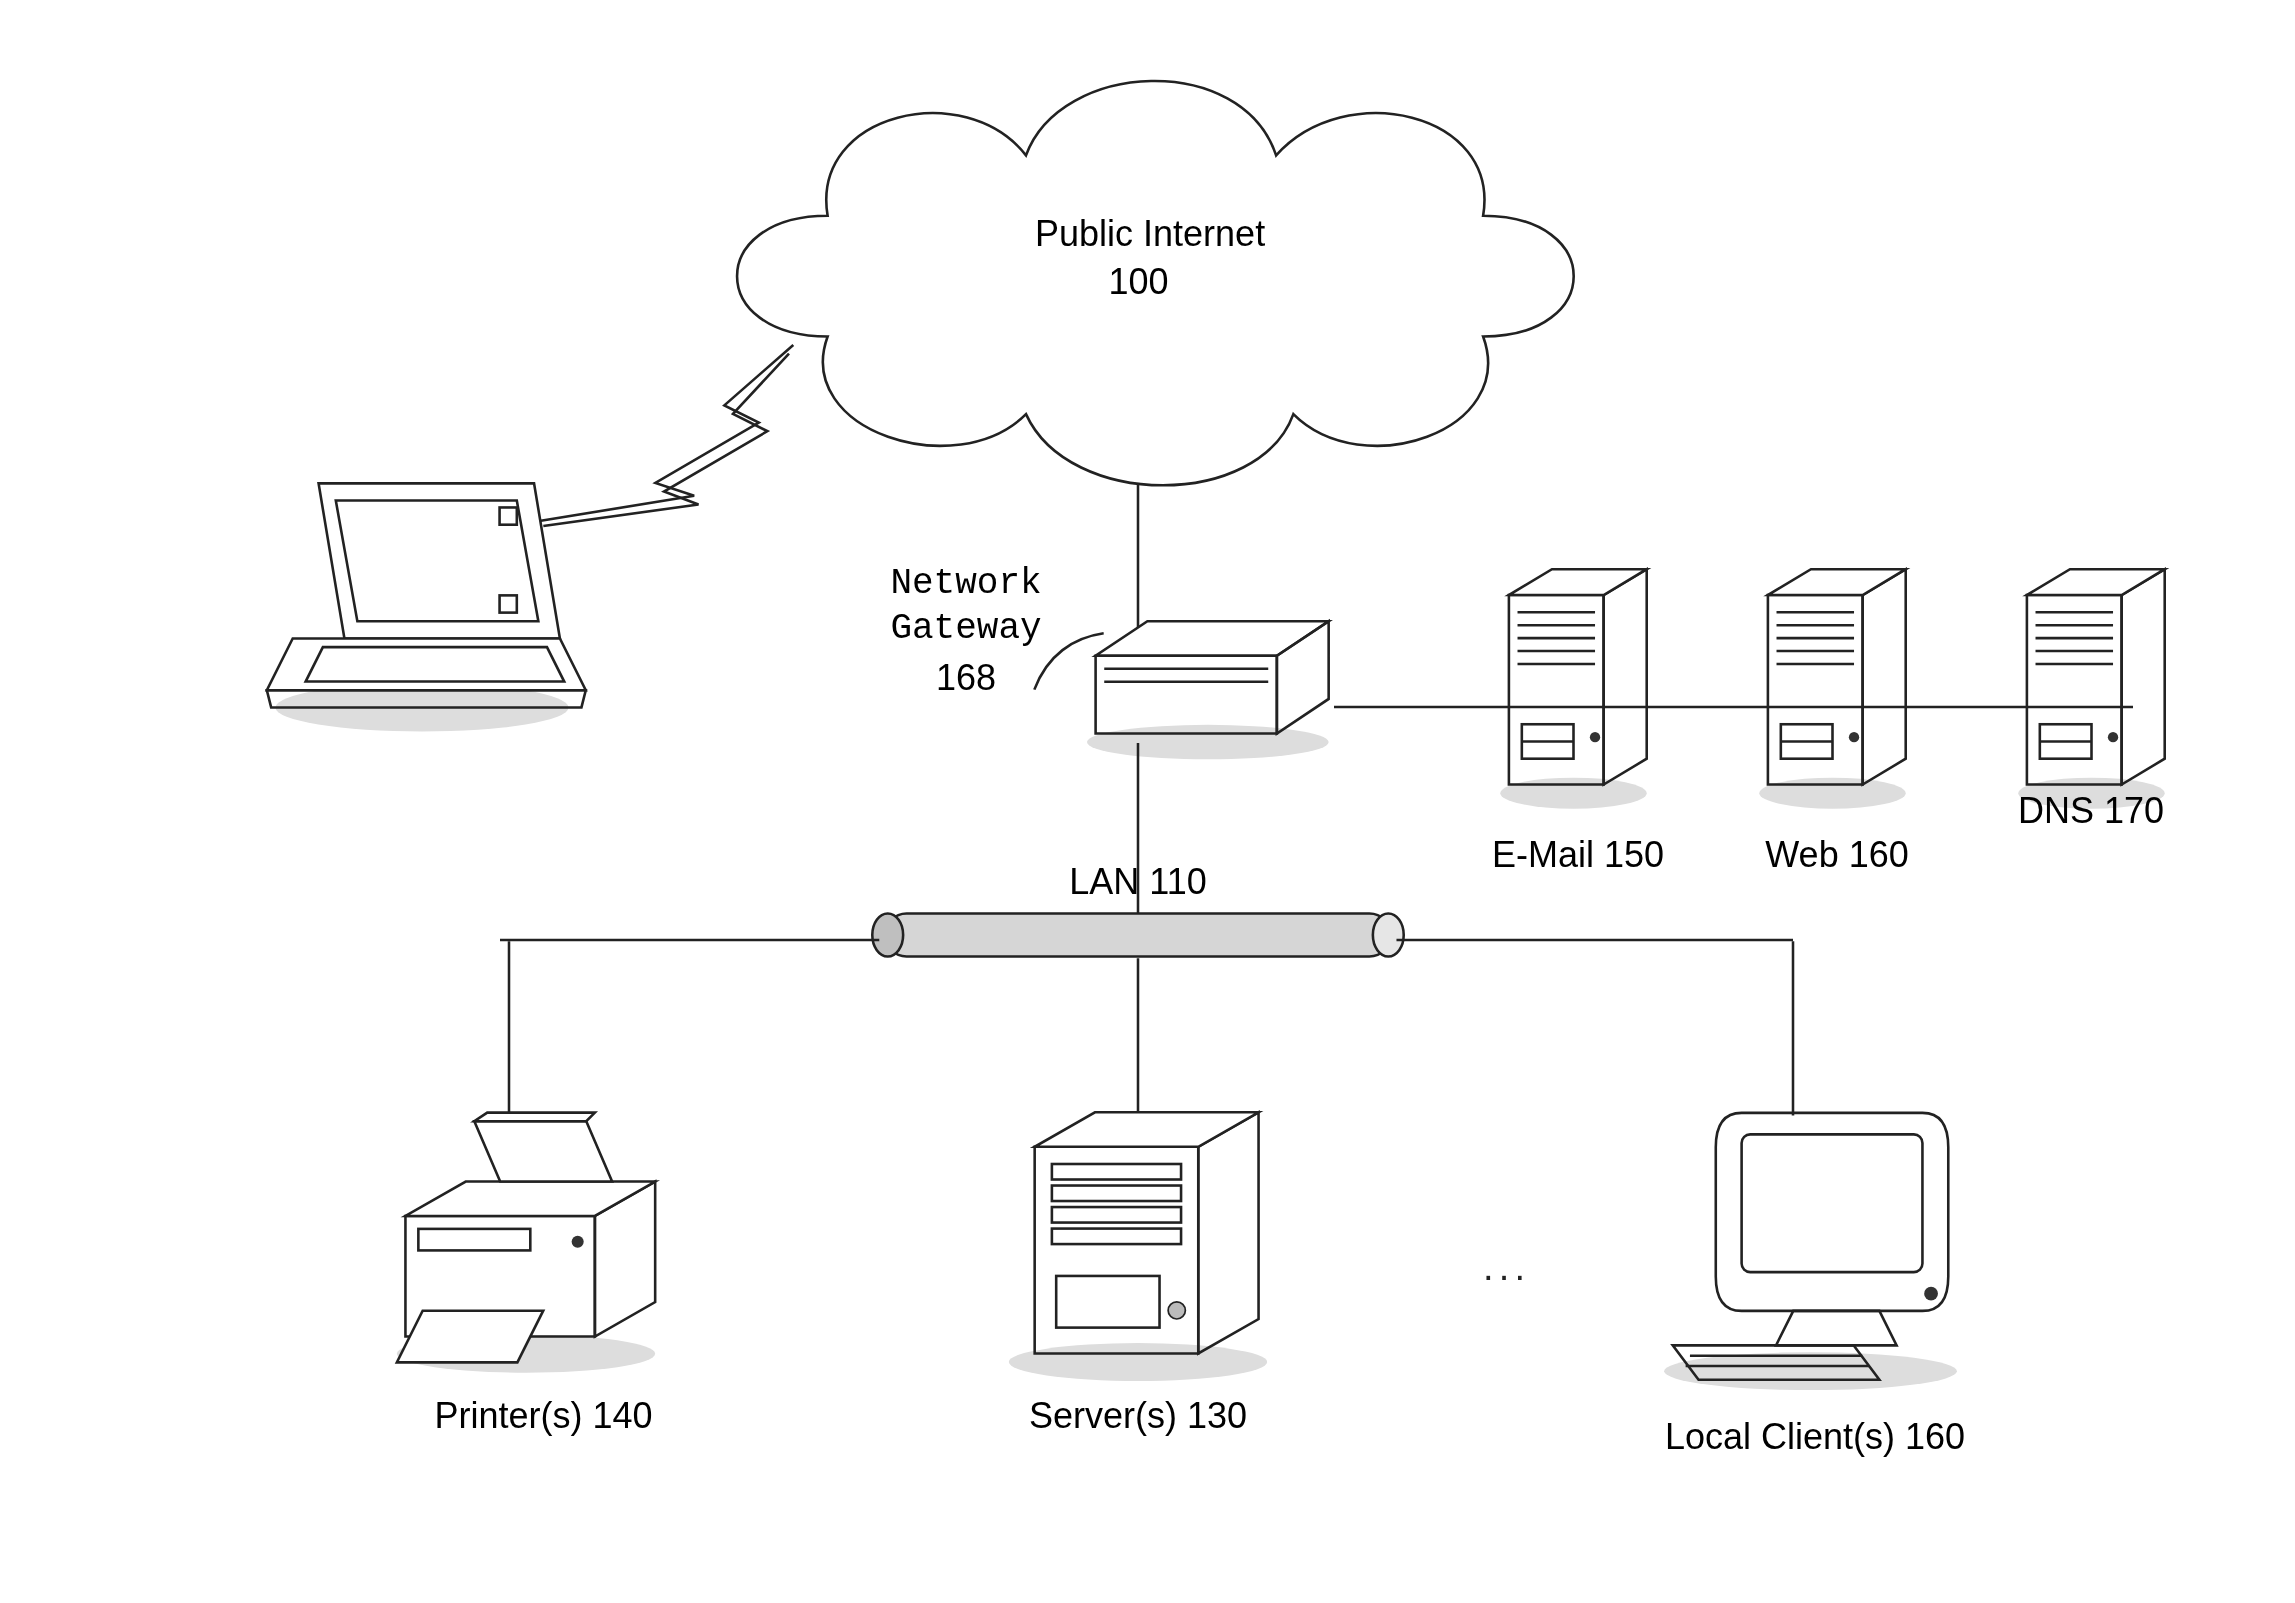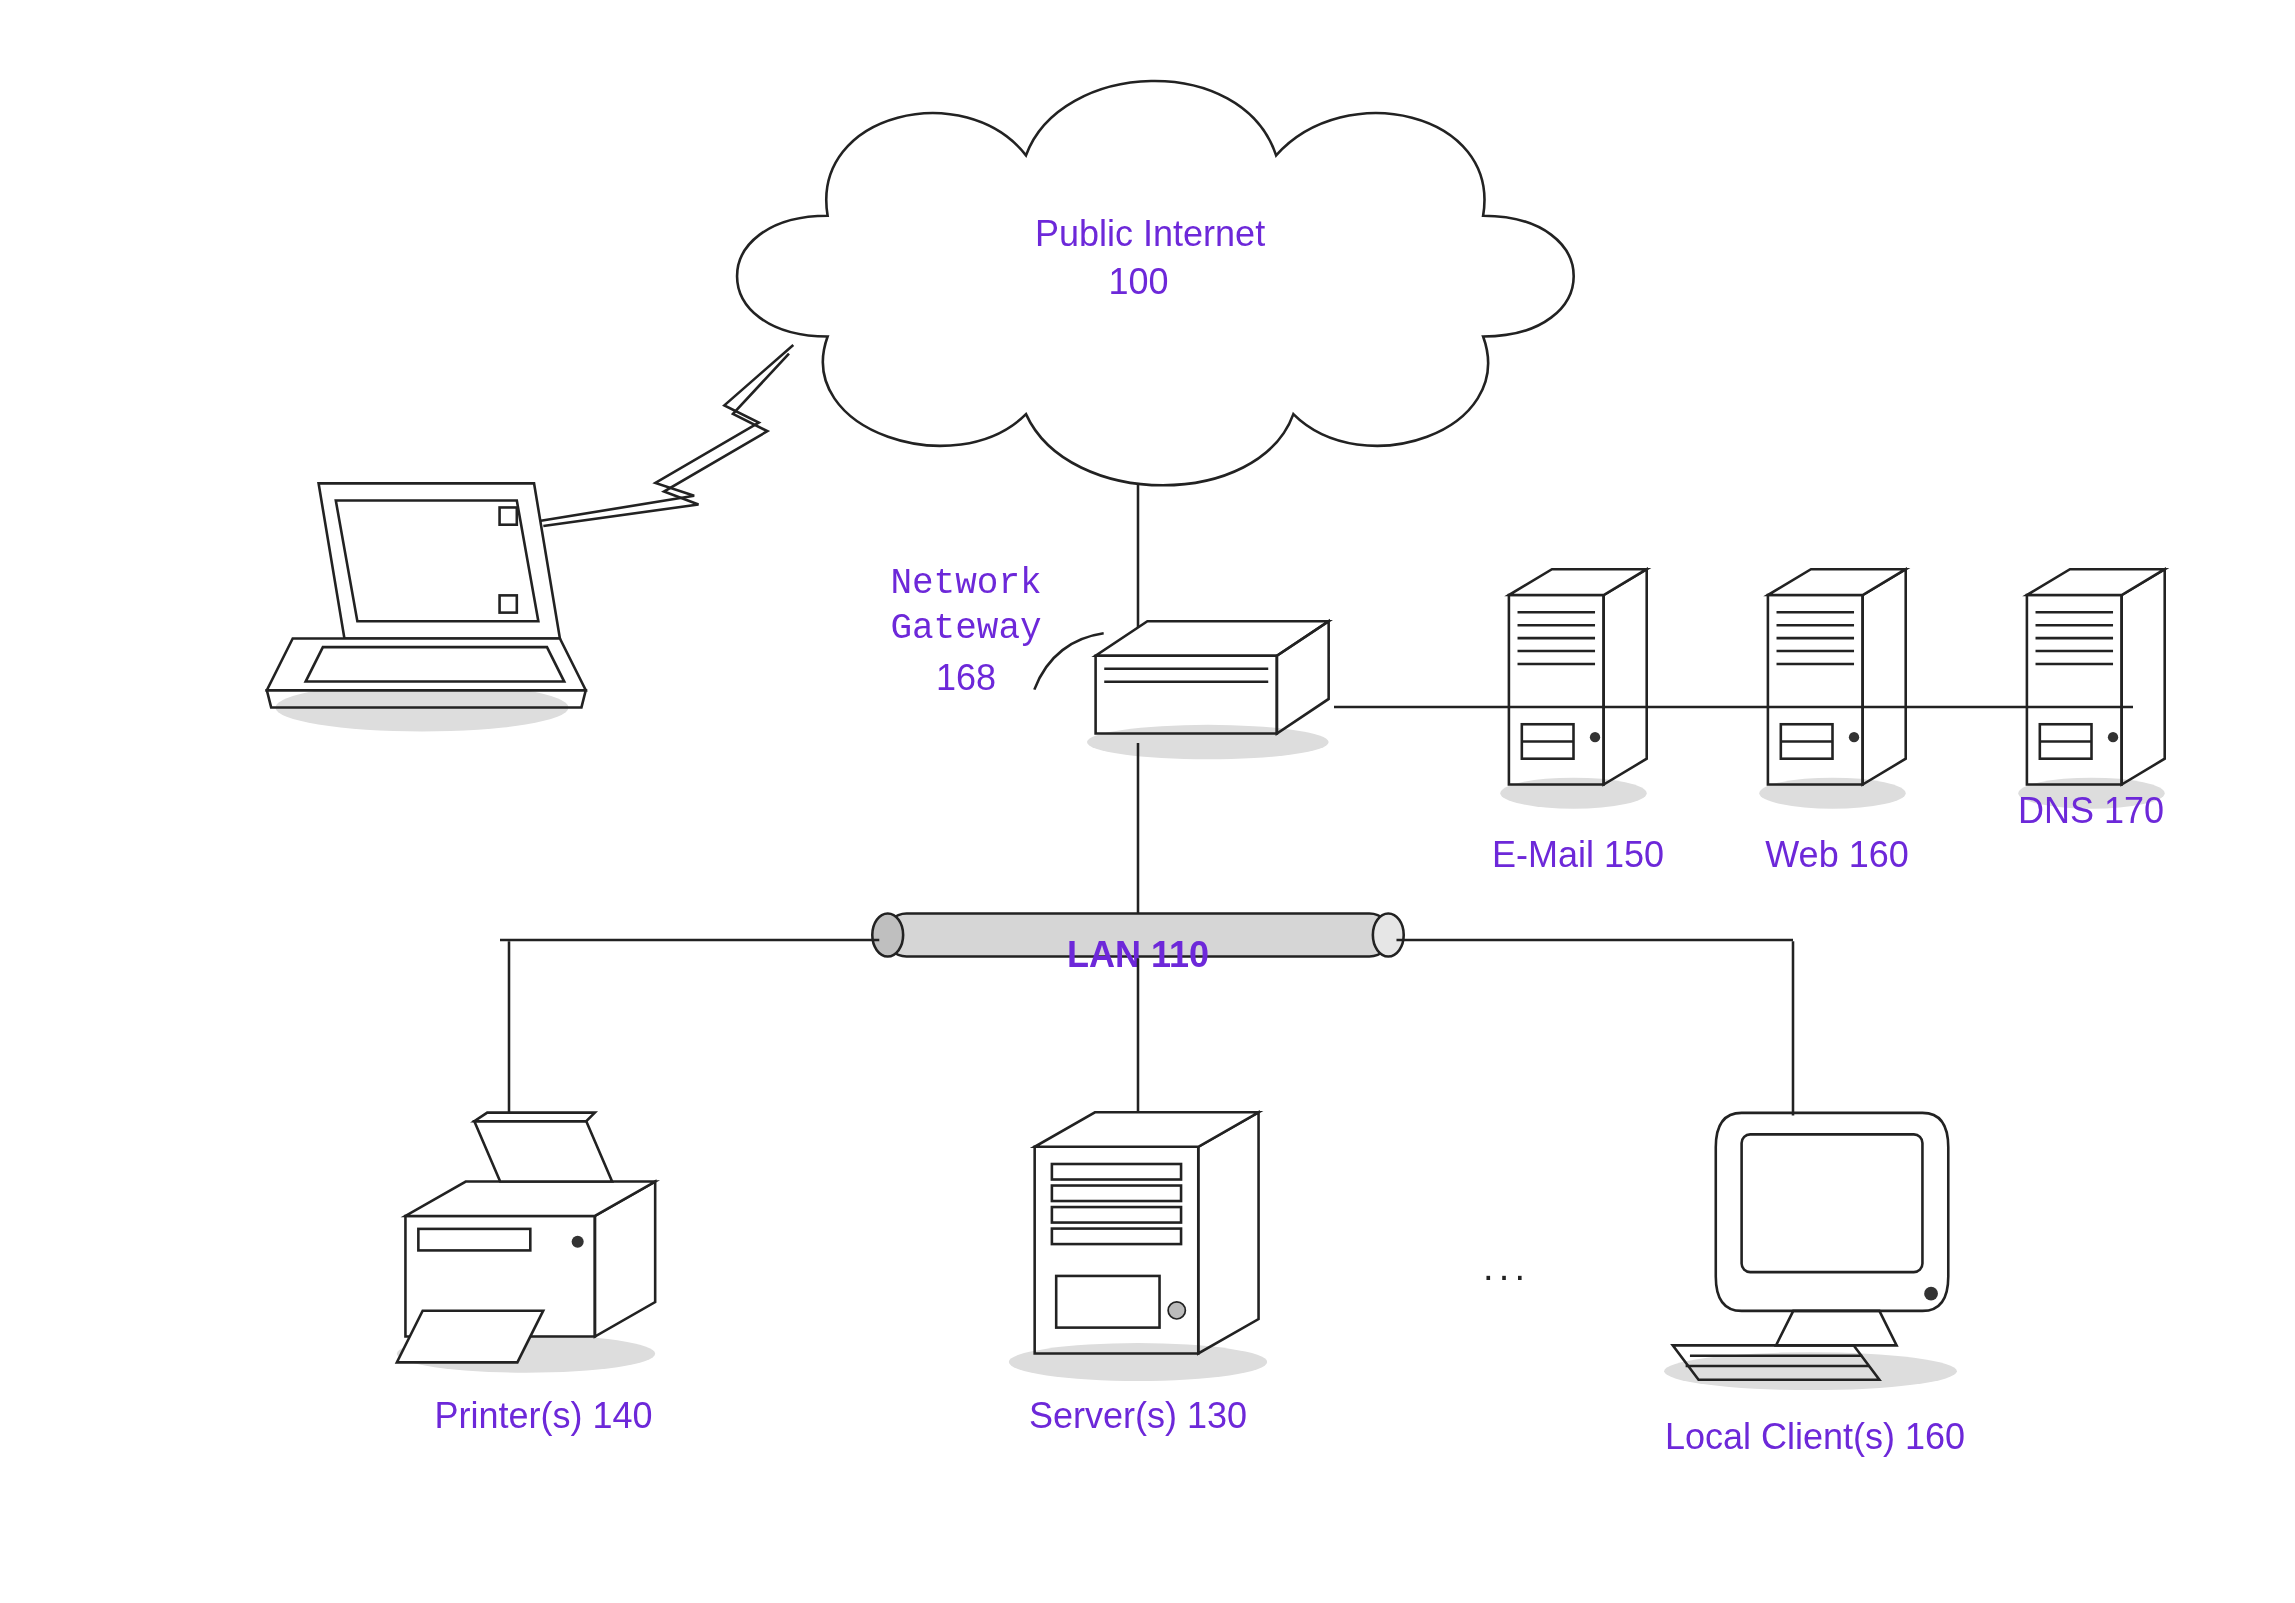--- a/index.html
+++ b/index.html
@@ -15,21 +15,21 @@
     position: relative;
     width: 2295px;
     height: 1603px;
   }
   .label {
     position: absolute;
     font-size: 36px;
     line-height: 1.25;
     text-align: center;
     white-space: pre;
-    color: #6d28d9;
+    color: #000000;
   }
   svg { position: absolute; overflow: visible; }
   .thin { stroke: #222; stroke-width: 3; fill: none; }
   .fillw { fill: #fff; }
   .dots { position: absolute; font-size: 38px; letter-spacing: 5.2px; color: #222; }
 </style>
 </head>
 <body>
 
 <div class="stage">
@@ -144,21 +144,21 @@
     <line class="thin" x1="40" y1="115" x2="130" y2="115"></line>
     <line class="thin" x1="40" y1="130" x2="130" y2="130"></line>
   </svg>
   <div class="label" style="left:1992px; top:788px; width:198px;">DNS 170</div>
 
   <svg style="left:862px; top:905px;" width="552" height="60" viewBox="0 0 640 70">
     <rect x="25" y="10" width="590" height="50" rx="25" ry="25" fill="#d6d6d6" stroke="#222" stroke-width="3"></rect>
     <ellipse cx="28" cy="35" rx="18" ry="25" fill="#bfbfbf" stroke="#222" stroke-width="3"></ellipse>
     <ellipse cx="612" cy="35" rx="18" ry="25" fill="#e6e6e6" stroke="#222" stroke-width="3"></ellipse>
   </svg>
-  <div class="label" style="left:1039px; top:932px; width:198px; font-weight:700;">LAN 110</div>
+  <div class="label" style="left:1039px; top:859px; width:198px; font-weight:400;">LAN 110</div>
 
   <svg style="left:500px; top:927px;" width="1293" height="26" viewBox="0 0 1500 30">
     <line class="thin" x1="0" y1="15" x2="440" y2="15"></line>
     <line class="thin" x1="1040" y1="15" x2="1500" y2="15"></line>
   </svg>
 
   <svg style="left:492px; top:927px;" width="34" height="190" viewBox="0 0 40 220">
     <line class="thin" x1="20" y1="15" x2="20" y2="220"></line>
   </svg>
   <svg style="left:1121px; top:957px;" width="34" height="164" viewBox="0 0 40 190">

